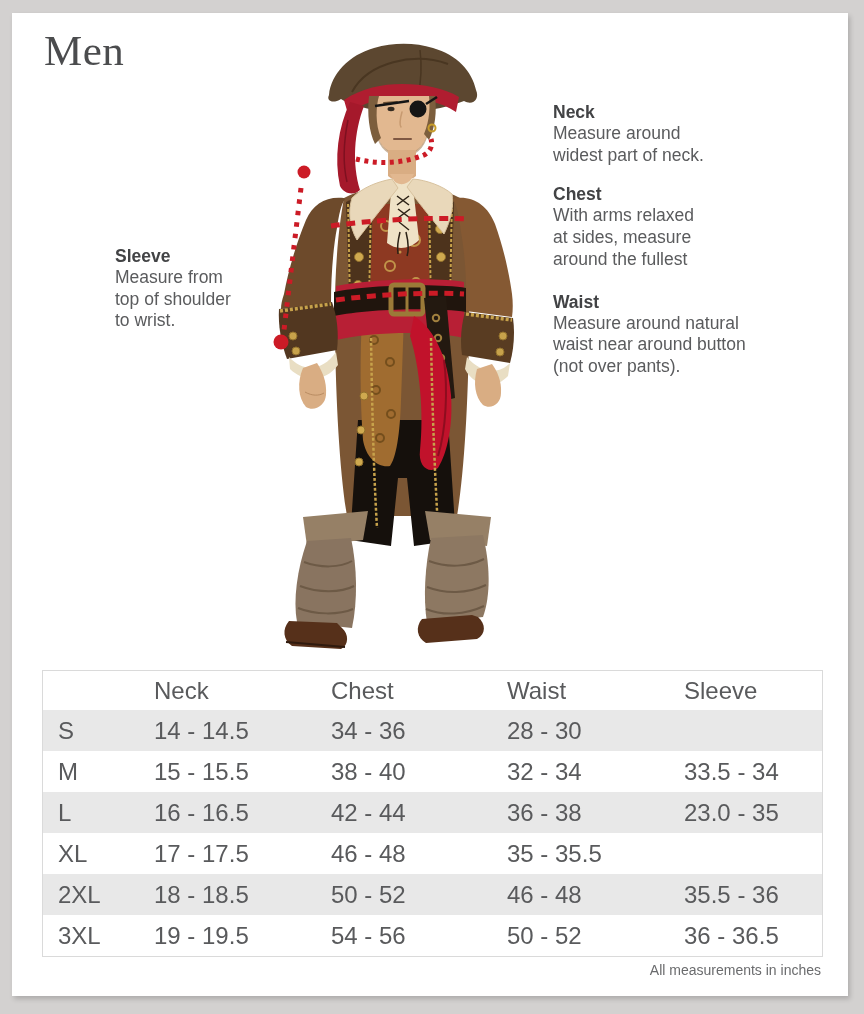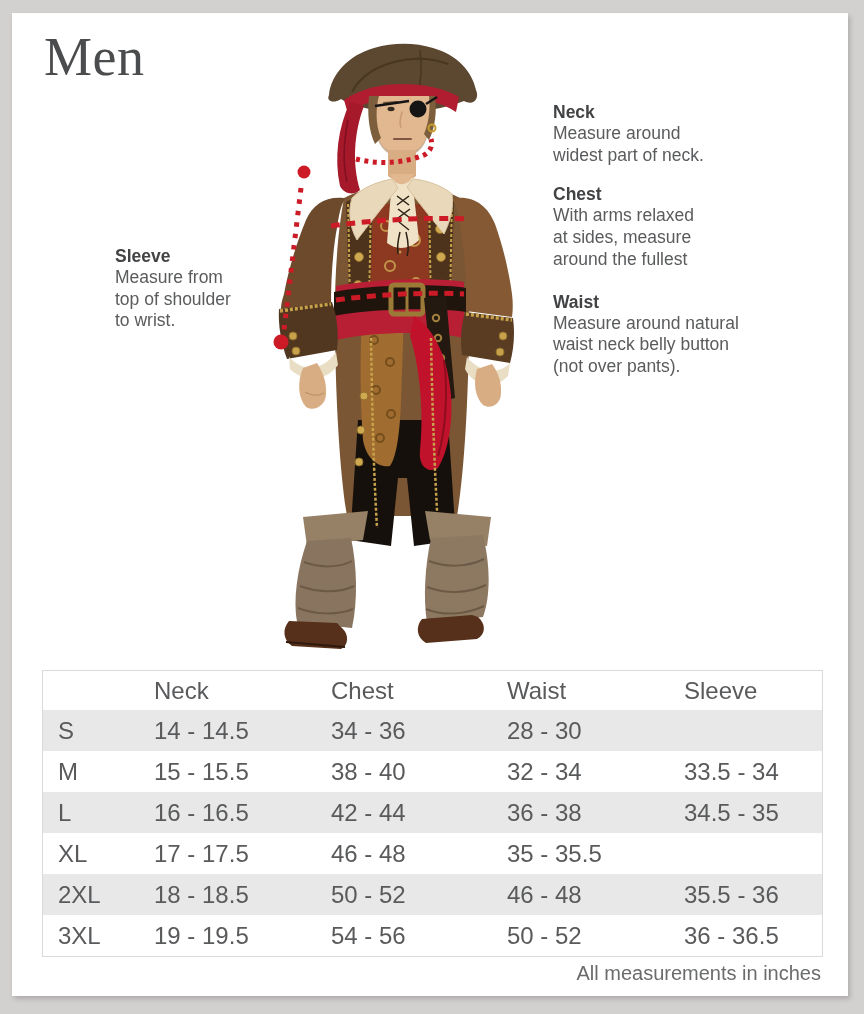--- a/index.html
+++ b/index.html
@@ -10,42 +10,42 @@
     -webkit-font-smoothing:antialiased;
   }
   .card{
     position:absolute;left:12px;top:13px;width:836px;height:983px;
     background:#ffffff;
     box-shadow:2px 3px 5px rgba(0,0,0,0.18);
   }
   .page-title{
     position:absolute;left:44px;top:26px;
     font-family:"Liberation Serif", serif;
-    font-size:54px;font-weight:400;color:#4b4c4e;letter-spacing:0.5px;
+    font-size:43px;font-weight:400;color:#4b4c4e;letter-spacing:0.5px;
   }
   .figure-wrap{position:absolute;left:270px;top:40px;width:250px;height:625px;}
   .note{position:absolute;font-size:17.5px;line-height:21.7px;color:#5a5b5d;}
   .note .note-label{font-weight:bold;color:#424345;line-height:22px;}
   .note-sleeve{left:115px;top:245px;width:150px;}
   .notes-right{position:absolute;left:553px;top:101px;width:215px;}
   .notes-right .note{position:static;}
   .note-gap1{margin-top:17px;}
   .note-gap2{margin-top:20px;}
   .size-table{
     position:absolute;left:42px;top:670px;width:779px;
     border:1px solid #dadada;background:#fff;
     font-size:24px;color:#595a5c;
   }
   .t-row{display:grid;grid-template-columns:111px 177px 176px 177px 1fr;height:41px;align-items:center;}
   .t-header{height:39px;}
   .t-row.alt{background:#e8e8e8;}
   .c-size{padding-left:15px;}
   .footnote{
     position:absolute;left:42px;top:962px;width:779px;
-    text-align:right;font-size:20px;color:#6a6b6d;
+    text-align:right;font-size:14px;color:#6a6b6d;
   }
 </style>
 </head>
 <body>
 
 <div class="card"></div>
 
 <div class="page-title">Men</div>
 
 <div class="figure-wrap">
@@ -222,21 +222,21 @@
   </div>
   <div class="note note-gap1">
     <div class="note-label">Chest</div>
     <div class="note-line">With arms relaxed</div>
     <div class="note-line">at sides, measure</div>
     <div class="note-line">around the fullest</div>
   </div>
   <div class="note note-gap2">
     <div class="note-label">Waist</div>
     <div class="note-line">Measure around natural</div>
-    <div class="note-line">waist neck belly button</div>
+    <div class="note-line">waist near around button</div>
     <div class="note-line">(not over pants).</div>
   </div>
 </div>
 
 <div class="size-table">
   <div class="t-row t-header">
     <div class="t-cell c-size"></div>
     <div class="t-cell">Neck</div>
     <div class="t-cell">Chest</div>
     <div class="t-cell">Waist</div>
@@ -253,21 +253,21 @@
     <div class="t-cell">15 - 15.5</div>
     <div class="t-cell">38 - 40</div>
     <div class="t-cell">32 - 34</div>
     <div class="t-cell">33.5 - 34</div>
   </div>
   <div class="t-row alt">
     <div class="t-cell c-size">L</div>
     <div class="t-cell">16 - 16.5</div>
     <div class="t-cell">42 - 44</div>
     <div class="t-cell">36 - 38</div>
-    <div class="t-cell">34.5 - 35</div>
+    <div class="t-cell">23.0 - 35</div>
   </div>
   <div class="t-row">
     <div class="t-cell c-size">XL</div>
     <div class="t-cell">17 - 17.5</div>
     <div class="t-cell">46 - 48</div>
     <div class="t-cell">35 - 35.5</div>
   </div>
   <div class="t-row alt">
     <div class="t-cell c-size">2XL</div>
     <div class="t-cell">18 - 18.5</div>

